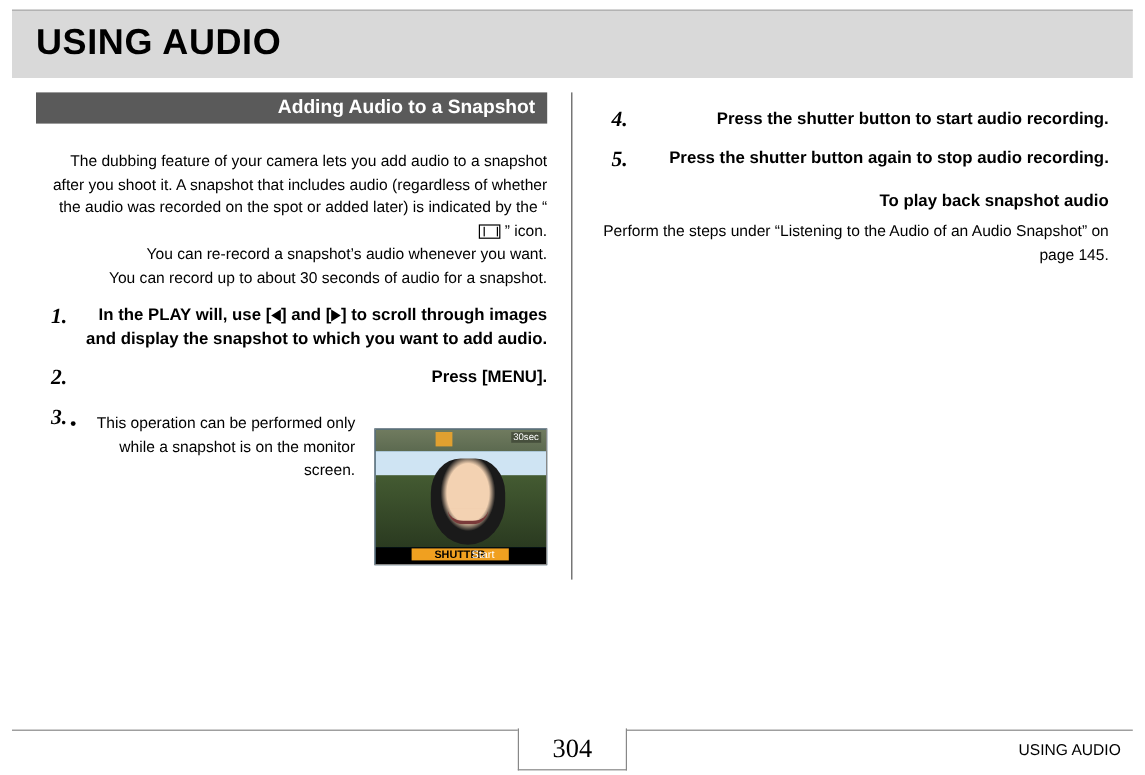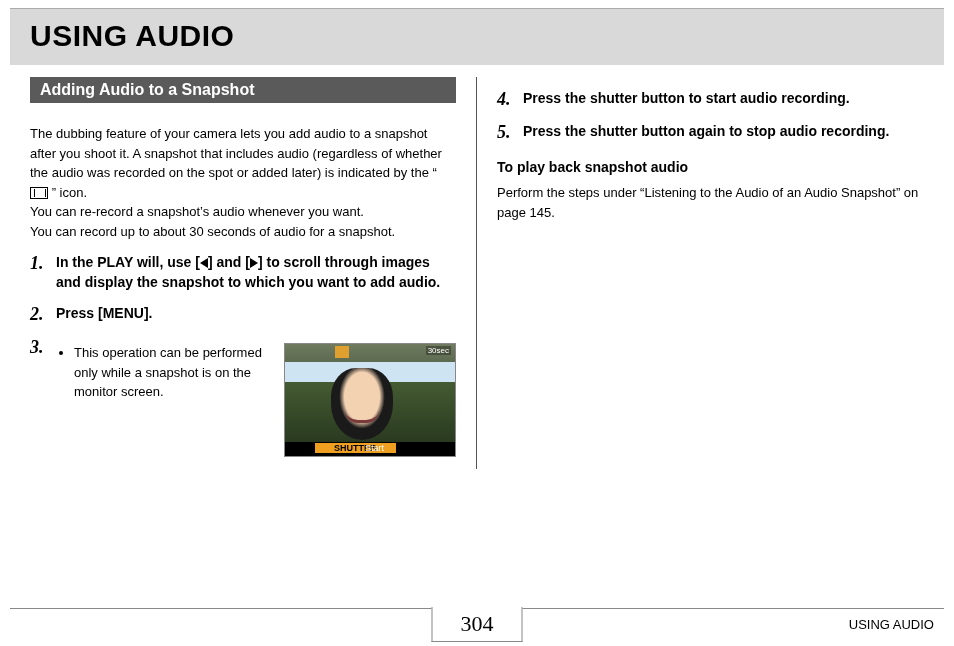--- a/index.html
+++ b/index.html
@@ -17,20 +17,21 @@
     border-top: 1px solid #aaa;
   }
   .header h1 {
     font-size: 30px;
     font-weight: bold;
     letter-spacing: 0.5px;
   }
   .content {
     display: flex;
     margin: 0 10px;
+    text-align: right;
   }
   .column {
     flex: 1 1 50%;
     padding: 0 20px;
   }
   .column.left {
     border-right: 1px solid #555;
   }
   .section-header {
     background: #5a5a5a;
@@ -95,28 +96,28 @@
     margin-left: 18px;
     font-size: 13px;
     line-height: 1.5;
   }
   .step3-row {
     display: flex;
     gap: 16px;
   }
   .step3-row .text-part { flex: 1; }
   .illustration {
-    width: 172px;
+    width: 144px;
     height: 114px;
     background: #0c4a6e;
     border: 1px solid #888;
     position: relative;
     overflow: hidden;
     flex-shrink: 0;
-    margin-top: 6px;
+    margin-top: 20px;
   }
   .illus-top {
     height: 18px;
     background: linear-gradient(#707b5f, #5c6a50);
     position: relative;
   }
   .illus-top .tag {
     position: absolute;
     left: 50px; top: 2px;
     width: 14px; height: 12px;

